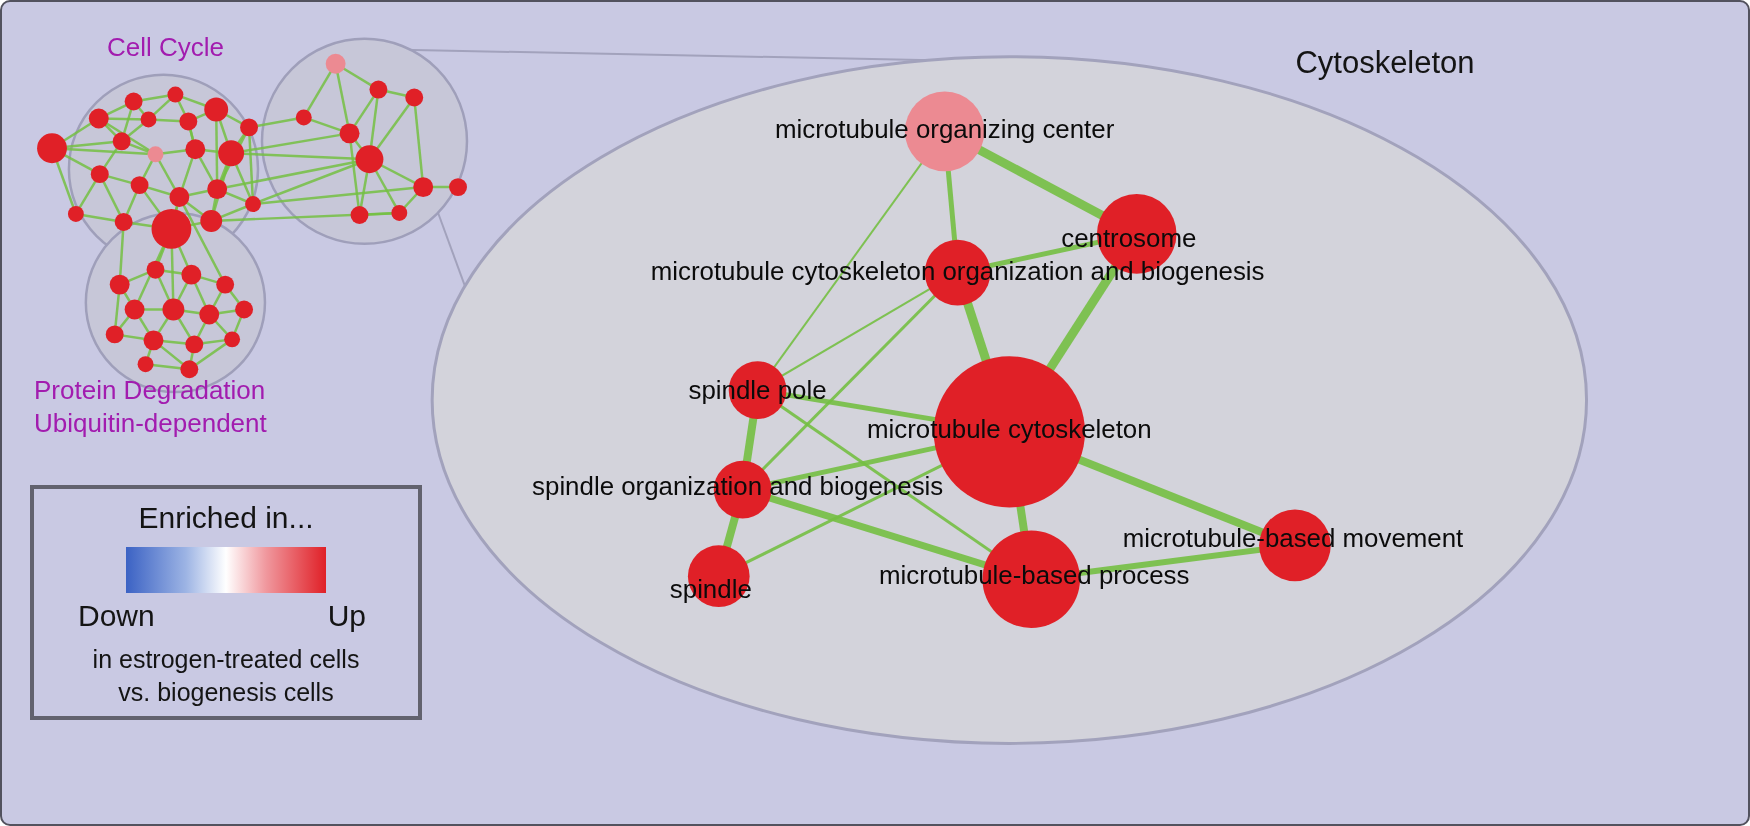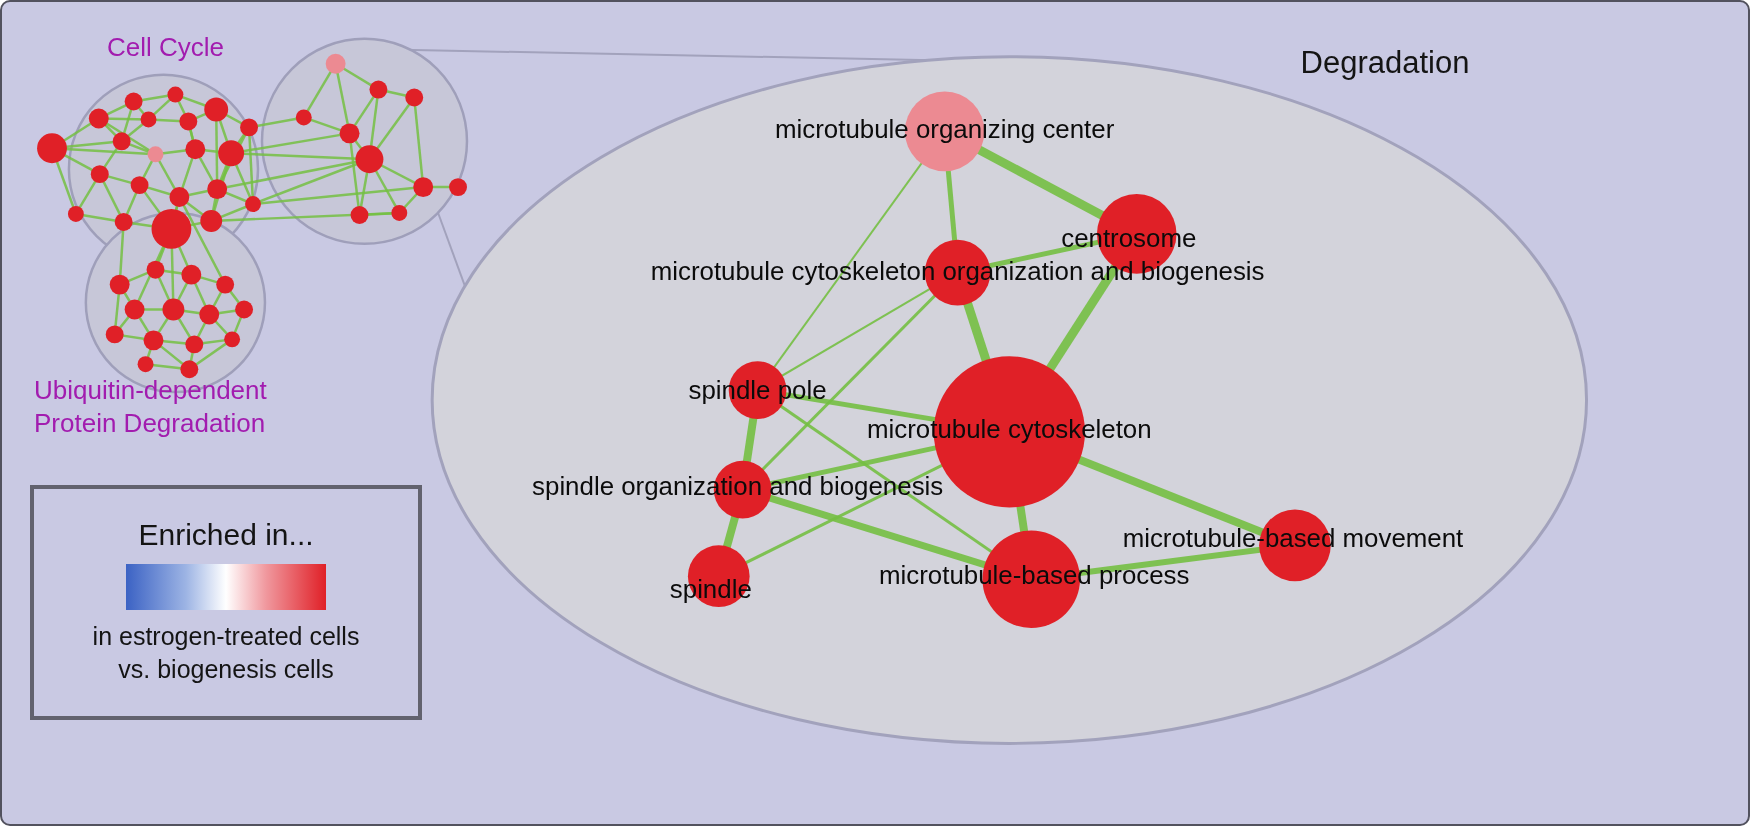--- a/index.html
+++ b/index.html
@@ -17,21 +17,21 @@
   .lbl{position:absolute;white-space:nowrap;}
   .lbl.gray{color:#a21caf;font-size:26px;}
   .lbl.black{color:#141414;font-size:31px;}
   .node-label{font-family:"Liberation Sans", sans-serif;font-size:26px;fill:#0b0b0b;}
   .legend{
     position:absolute;left:28px;top:483px;width:392px;height:235px;
     border:4px solid #62626e;box-sizing:border-box;
     background:#c9c9e3;
     text-align:center;color:#141414;
   }
-  .legend-title{font-size:30px;margin-top:29px;}
+  .legend-title{font-size:30px;margin-top:12px;}
   .legend-bar{width:200px;height:46px;margin:12px auto 6px auto;}
   .legend-row{display:flex;justify-content:space-between;padding:0 52px 0 44px;font-size:30px;}
   .legend-sub{font-size:25px;margin-top:10px;line-height:1.3;}
 </style>
 </head>
 <body>
 
 <div class="page">
 
   <svg id="net" viewBox="0 0 1750 826">
@@ -231,30 +231,34 @@
       <text x="1010" y="431" text-anchor="middle" dominant-baseline="middle" class="node-label">microtubule cytoskeleton</text>
       <text x="737" y="489" text-anchor="middle" dominant-baseline="middle" class="node-label">spindle organization and biogenesis</text>
       <text x="1295" y="541" text-anchor="middle" dominant-baseline="middle" class="node-label">microtubule-based movement</text>
       <text x="710" y="592" text-anchor="middle" dominant-baseline="middle" class="node-label">spindle</text>
       <text x="1035" y="578" text-anchor="middle" dominant-baseline="middle" class="node-label">microtubule-based process</text>
     </svg>
 
   <div class="lbl gray" style="left:105px;top:30px;">Cell Cycle</div>
 
   <div class="lbl gray" style="left:32px;top:372px;line-height:1.25;">
+    <div>Protein Degradation</div>
     <div>Ubiquitin-dependent</div>
-    <div>Protein Degradation</div>
   </div>
 
   <div class="lbl black" style="left:1258px;top:42px;width:250px;text-align:center;line-height:1.25;">
-    <div>Degradation</div>
+    <div>Cytoskeleton</div>
   </div>
 
   <div class="legend">
     <div class="legend-title">Enriched in...</div>
     <div class="legend-bar" style="background: linear-gradient(90deg, rgb(59, 98, 196) 0%, rgb(157, 180, 228) 30%, rgb(255, 255, 255) 50%, rgb(240, 152, 158) 70%, rgb(224, 32, 39) 100%);"></div>
+    <div class="legend-row">
+      <span>Down</span>
+      <span>Up</span>
+    </div>
     <div class="legend-sub">
       <div>in estrogen-treated cells</div>
       <div>vs. biogenesis cells</div>
     </div>
   </div>
 
 </div>
 
 </body></html>

